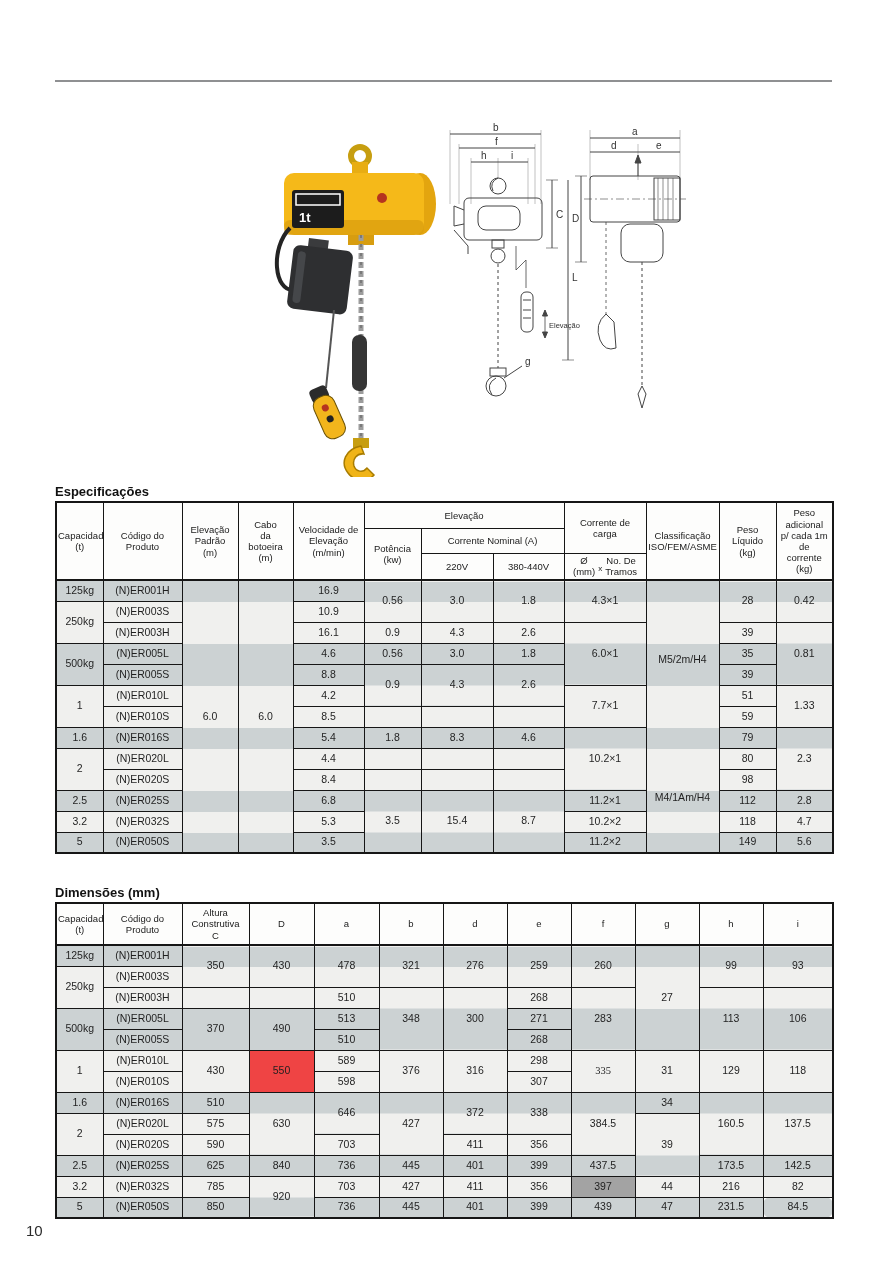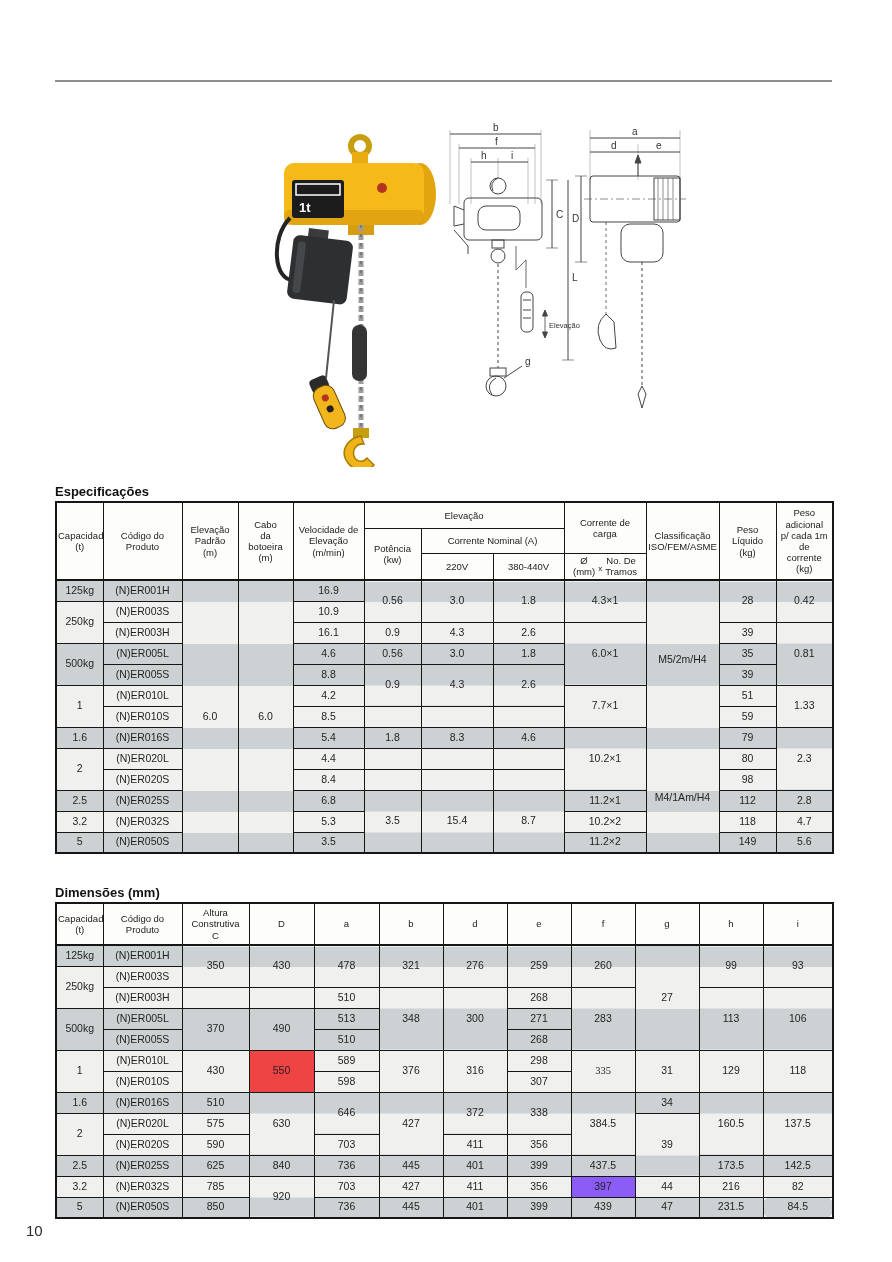--- a/index.html
+++ b/index.html
@@ -13,21 +13,21 @@
          transform:translateY(-4px);}
   .rule{position:absolute;left:55px;top:80px;width:777px;height:2px;background:#8f9092;}
   .tagline{position:absolute;left:55px;top:89px;font-size:18.5px;color:#2a2a2a;letter-spacing:-0.3px;}
   .section-title{position:absolute;left:55px;font-size:13px;font-weight:bold;color:#111;}
   #spec-title{top:484px;}
   #dim-title{top:885px;}
   #spec-mount{position:absolute;left:55px;top:501px;}
   #dim-mount{position:absolute;left:55px;top:902px;}
   .page-number{position:absolute;left:26px;top:1222px;font-size:15px;color:#2b2b2b;}
   
-  #photo-wrap{position:absolute;left:262px;top:130px;width:192px;height:337px;}
+  #photo-wrap{position:absolute;left:262px;top:140px;width:192px;height:337px;}
   #drawing-wrap{position:absolute;left:438px;top:118px;width:252px;height:298px;}
   
   table.spec{border-collapse:collapse;table-layout:fixed;width:777px;border:2px solid #161616;}
   table.spec th,table.spec td{border:1px solid #161616;text-align:center;vertical-align:middle;
       padding:0 1px;overflow:hidden;}
   table.spec th{background:#fdfdfc;font-weight:normal;font-size:9.5px;line-height:1.18;color:#1a1a1a;}
   table.spec td{font-size:10.5px;line-height:1.1;color:#1f1f1f;}
   table.spec thead{border-bottom:2px solid #161616;}
   table.t1 thead tr:nth-child(1) th{height:25px;}
   table.t1 thead tr:nth-child(2) th{height:24px;}
@@ -487,21 +487,21 @@
           </tr>
           <tr style="height: 21px;">
             <td style="background: rgb(240, 240, 238);">3.2</td>
             <td class="col-cod" style="background: rgb(240, 240, 238);">(N)ER032S</td>
             <td style="background: rgb(240, 240, 238);">785</td>
             <td rowspan="2" style="background: linear-gradient(rgb(240, 240, 238) 0px, rgb(240, 240, 238) 21px, rgb(204, 210, 211) 21px, rgb(204, 210, 211) 42px);">920</td>
             <td style="background: rgb(240, 240, 238);">703</td>
             <td style="background: rgb(240, 240, 238);">427</td>
             <td style="background: rgb(240, 240, 238);">411</td>
             <td style="background: rgb(240, 240, 238);">356</td>
-            <td style="background: #8b5cf6;">397</td>
+            <td style="background: #a3a3a3;">397</td>
             <td style="background: rgb(240, 240, 238);">44</td>
             <td style="background: rgb(240, 240, 238);">216</td>
             <td style="background: rgb(240, 240, 238);">82</td>
           </tr>
           <tr style="height: 21px;">
             <td style="background: rgb(204, 210, 211);">5</td>
             <td class="col-cod" style="background: rgb(204, 210, 211);">(N)ER050S</td>
             <td style="background: rgb(204, 210, 211);">850</td>
             <td style="background: rgb(204, 210, 211);">736</td>
             <td style="background: rgb(204, 210, 211);">445</td>

